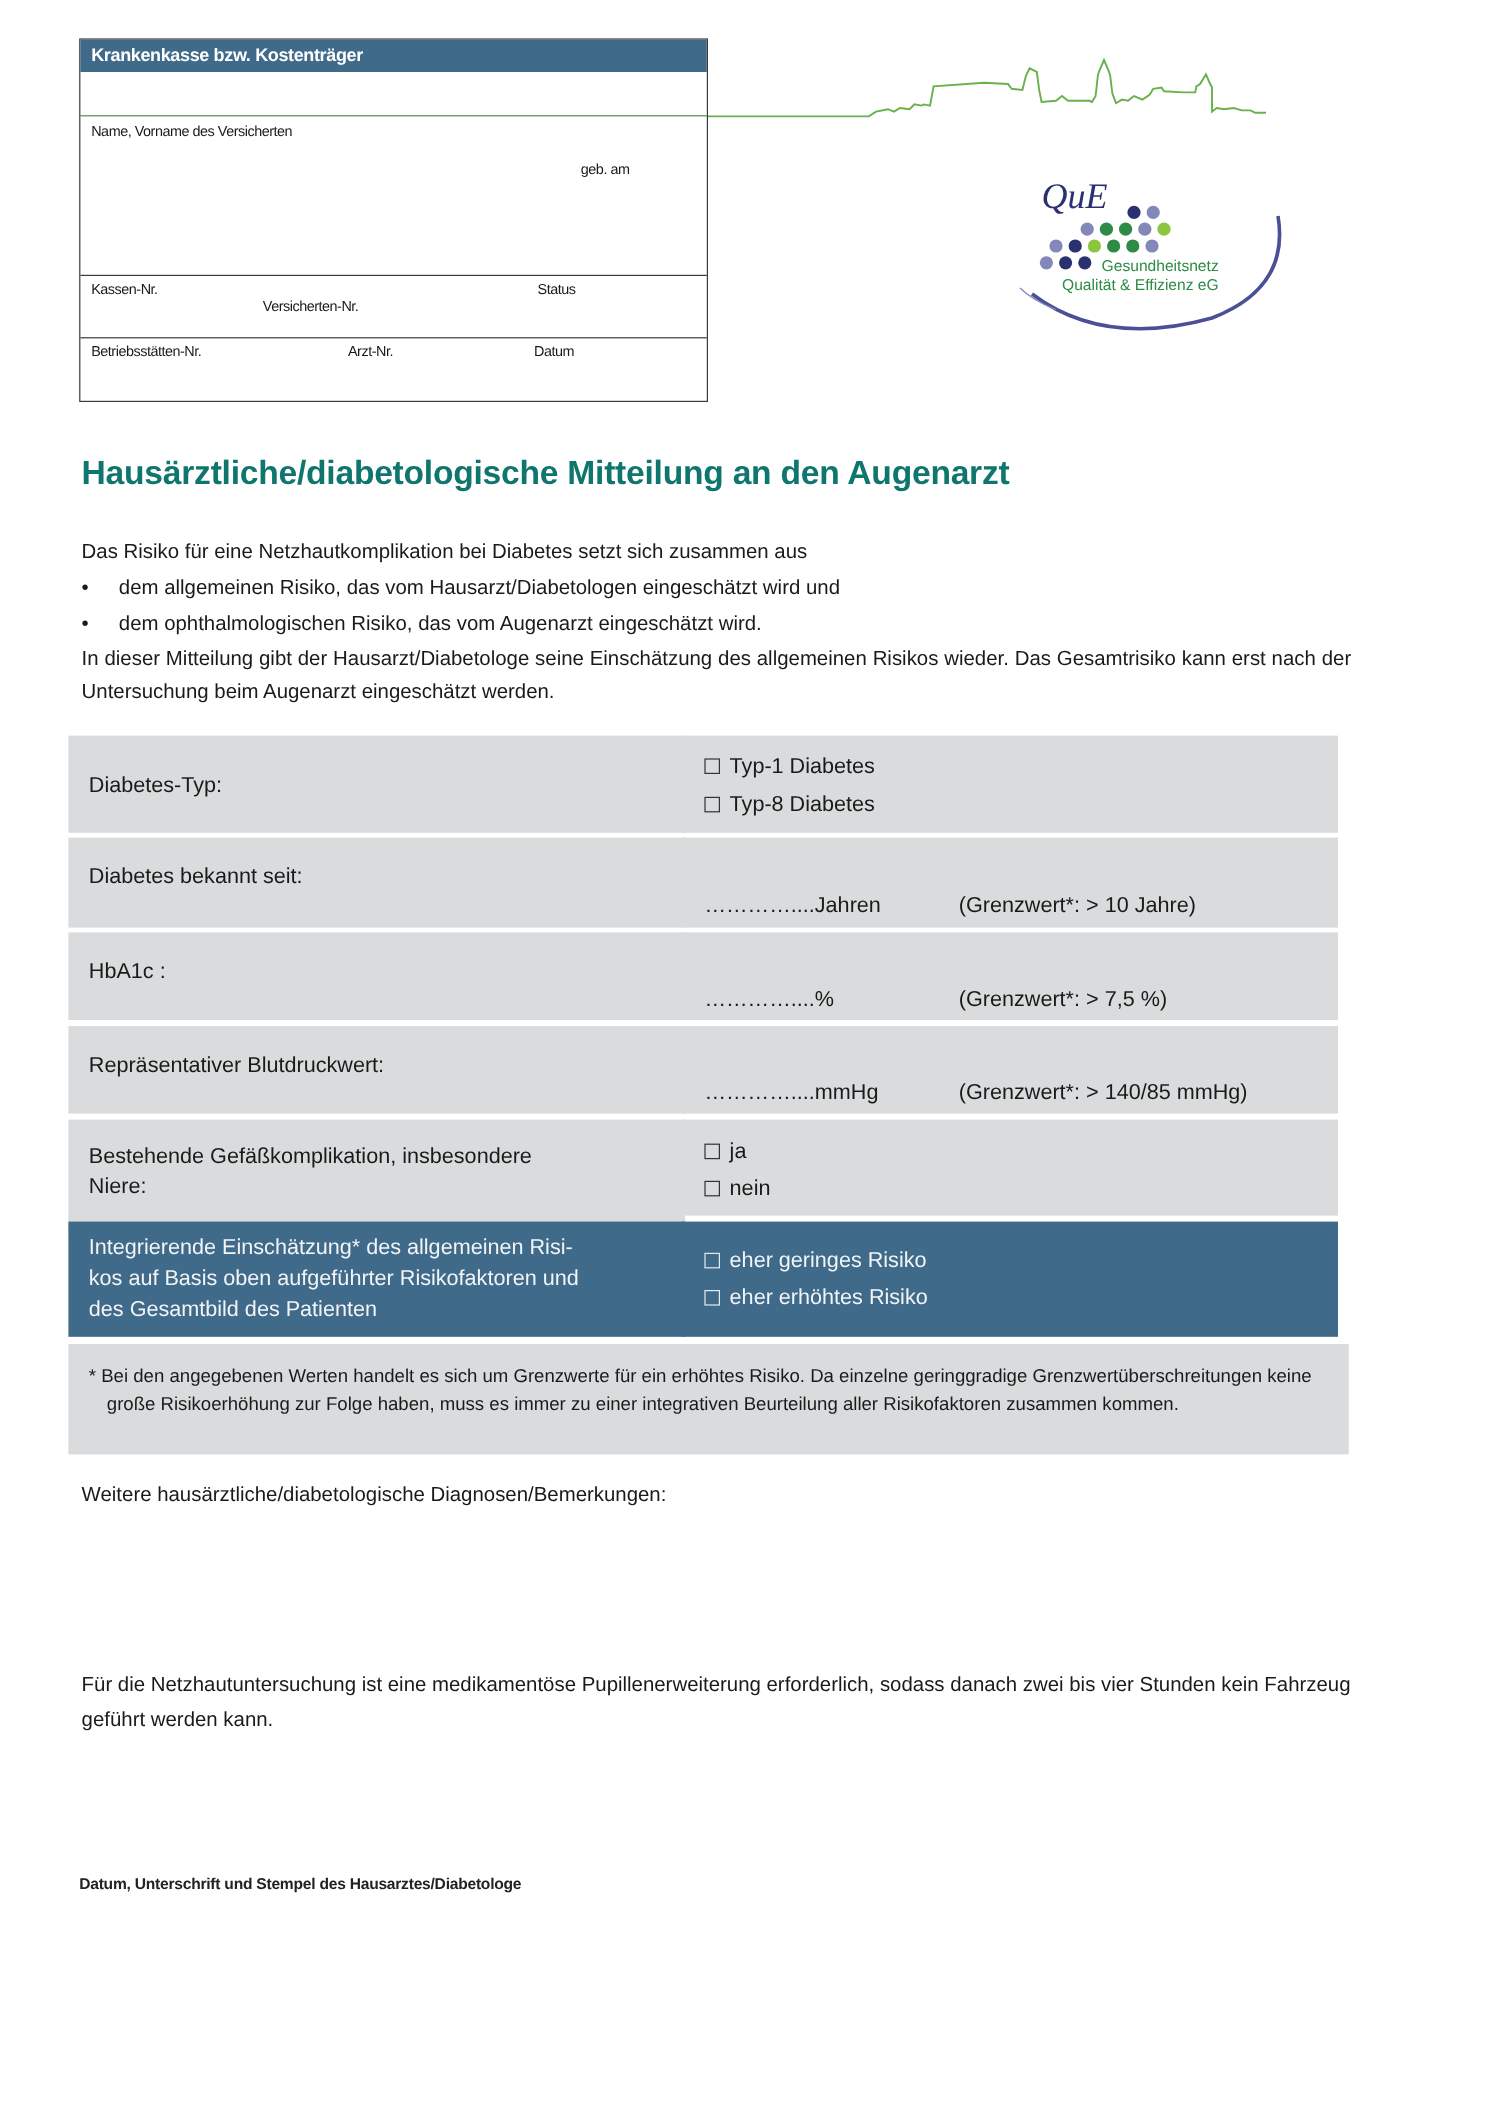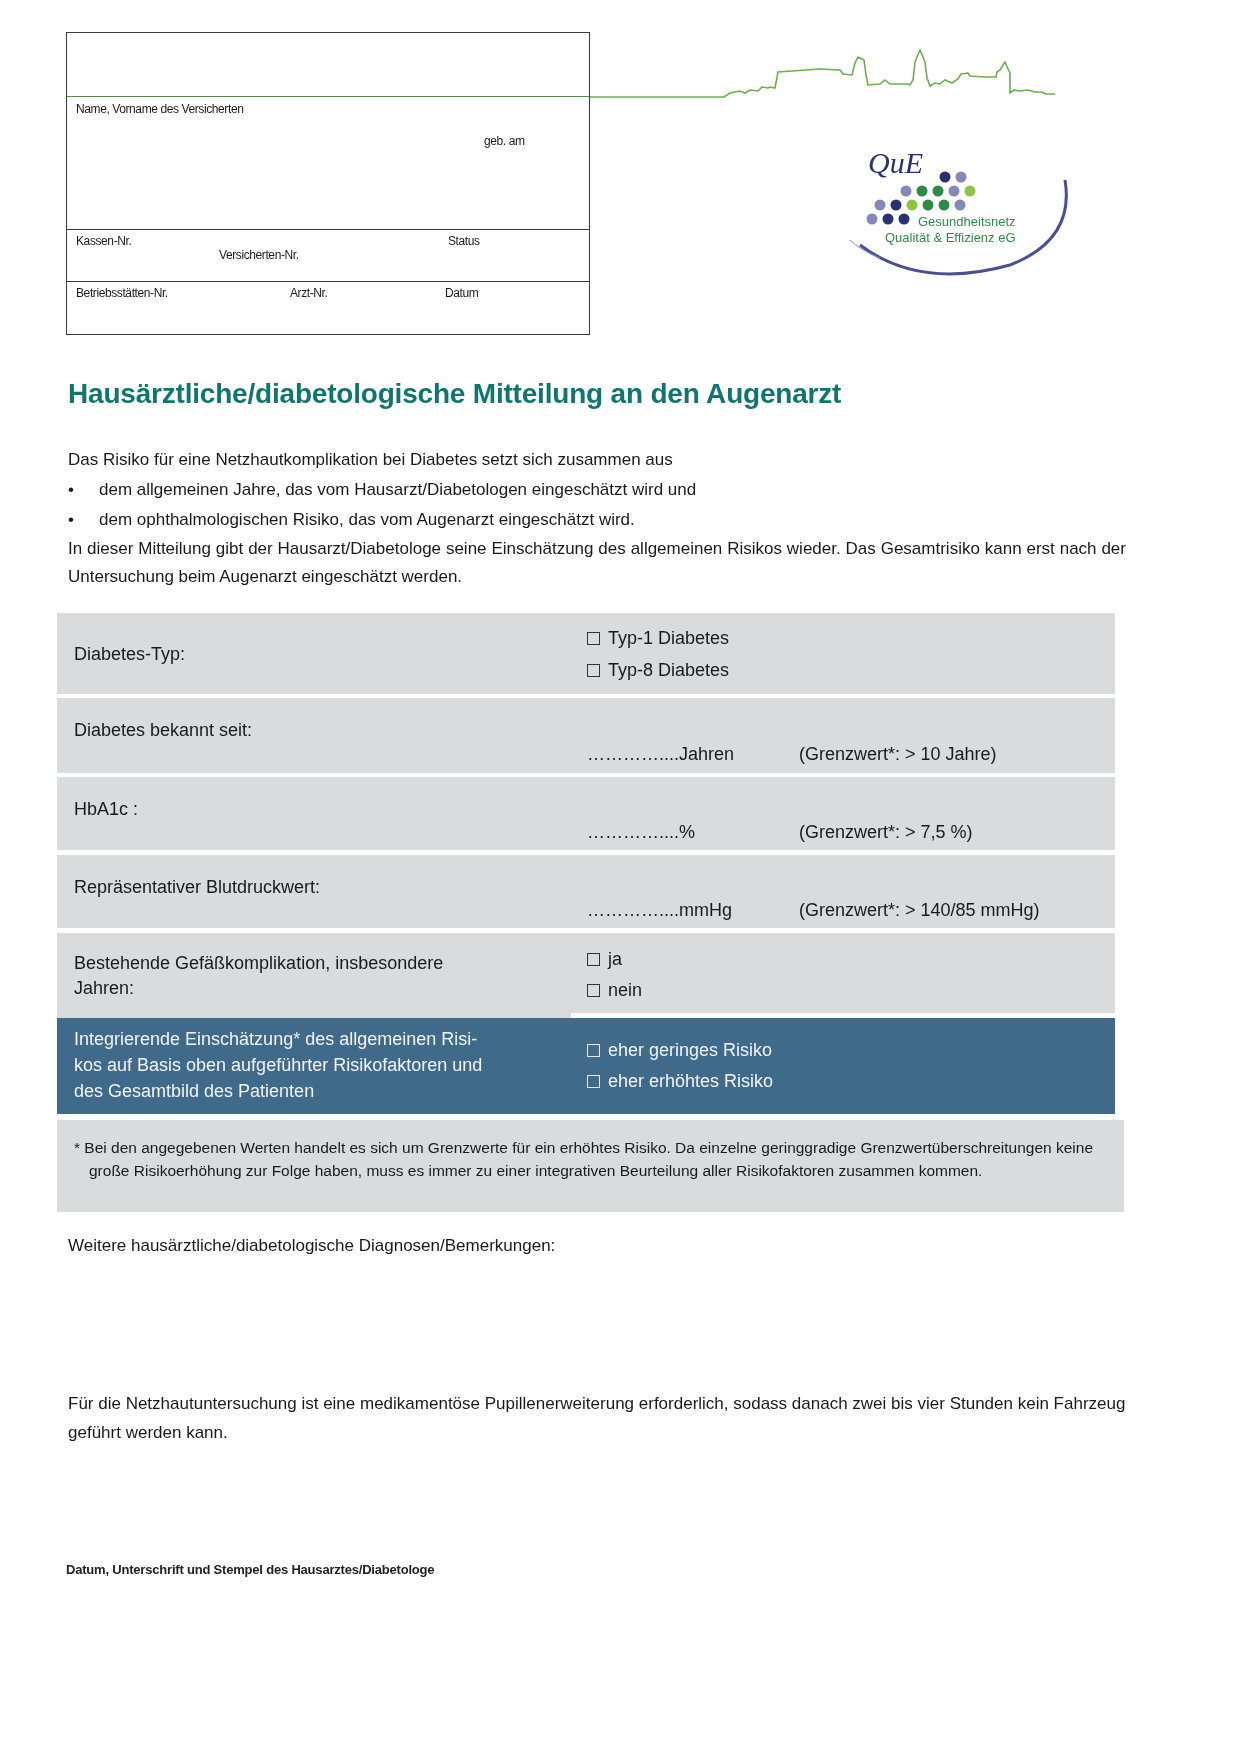--- a/index.html
+++ b/index.html
@@ -48,20 +48,21 @@
   .footnote .fn-text { display: block; padding-left: 15px; text-indent: -15px; }
 
   .remarks { left: 68px; top: 1236px; font-size: 17px; white-space: nowrap; }
   .notice { left: 68px; top: 1389px; width: 1058px; font-size: 17px; line-height: 29px; }
   .signature { left: 66px; top: 1562px; font-size: 13px; font-weight: bold; letter-spacing: -0.2px; color: #222; white-space: nowrap; }
 </style>
 </head>
 <body>
 
 <div class="abs card">
+  <div class="card-header">Krankenkasse bzw. Kostenträger</div>
   <div class="card-line" style="top:63px;border-color:#5a8a4a;"></div>
   <div class="card-label" style="left:9px;top:69px;">Name, Vorname des Versicherten</div>
   <div class="card-label" style="left:417px;top:101px;">geb. am</div>
   <div class="card-line" style="top:196px;"></div>
   <div class="card-label" style="left:9px;top:201px;">Kassen-Nr.</div>
   <div class="card-label" style="left:152px;top:215px;">Versicherten-Nr.</div>
   <div class="card-label" style="left:381px;top:201px;">Status</div>
   <div class="card-line" style="top:248px;"></div>
   <div class="card-label" style="left:9px;top:253px;">Betriebsstätten-Nr.</div>
   <div class="card-label" style="left:199px;top:253px;margin-left:24px;">Arzt-Nr.</div>
@@ -93,21 +94,21 @@
     <circle cx="32" cy="79" r="5.5" fill="#8488b8"></circle>
       <circle cx="48" cy="79" r="5.5" fill="#2b3170"></circle>
       <circle cx="64" cy="79" r="5.5" fill="#2b3170"></circle>
   </g>
   <text x="78" y="86" font-family="Liberation Sans, sans-serif" font-size="13" fill="#2e8b45">Gesundheitsnetz</text>
   <text x="45" y="102" font-family="Liberation Sans, sans-serif" font-size="13" fill="#2e8b45">Qualität &amp; Effizienz eG</text>
 </svg>
 
 <div class="abs title">Hausärztliche/diabetologische Mitteilung an den Augenarzt</div>
 <div class="abs intro">Das Risiko für eine Netzhautkomplikation bei Diabetes setzt sich zusammen aus</div>
-<div class="abs bullet" style="top:480px;"><span class="dot">•</span><span>dem allgemeinen Jahre, das vom Hausarzt/Diabetologen eingeschätzt wird und</span></div>
+<div class="abs bullet" style="top:480px;"><span class="dot">•</span><span>dem allgemeinen Risiko, das vom Hausarzt/Diabetologen eingeschätzt wird und</span></div>
 <div class="abs bullet" style="top:510px;"><span class="dot">•</span><span>dem ophthalmologischen Risiko, das vom Augenarzt eingeschätzt wird.</span></div>
 <div class="abs para" style="top:535px;">In dieser Mitteilung gibt der Hausarzt/Diabetologe seine Einschätzung des allgemeinen Risikos wieder. Das Gesamtrisiko kann erst nach der Untersuchung beim Augenarzt eingeschätzt werden.</div>
 
 <div class="cell cell-left" style="top:613px;height:81px;">
   <span style="position:absolute;top:31px;">Diabetes-Typ:</span>
 </div>
 <div class="cell cell-right" style="top:613px;height:81px;">
   <label class="opt" style="top:15px;"><span class="cb"></span><span>Typ-1 Diabetes</span></label>
   <label class="opt" style="top:47px;"><span class="cb"></span><span>Typ-8 Diabetes</span></label>
 </div>
@@ -131,21 +132,21 @@
 <div class="cell cell-left" style="top:855px;height:73px;">
   <span style="position:absolute;top:22px;">Repräsentativer Blutdruckwert:</span>
 </div>
 <div class="cell cell-right" style="top:855px;height:73px;">
   <span class="fill-field" style="top:45px;">…………....mmHg</span>
   <span class="threshold" style="top:45px;">(Grenzwert*: &gt; 140/85 mmHg)</span>
 </div>
 
 <div class="cell cell-left" style="top:933px;height:95px;">
   <span style="position:absolute;top:20px;">Bestehende Gefäßkomplikation, insbesondere</span>
-  <span style="position:absolute;top:45px;">Jahren:</span>
+  <span style="position:absolute;top:45px;">Niere:</span>
 </div>
 <div class="cell cell-right" style="top:933px;height:80px;">
   <label class="opt" style="top:16px;"><span class="cb"></span><span>ja</span></label>
   <label class="opt" style="top:47px;"><span class="cb"></span><span>nein</span></label>
 </div>
 
 <div class="cell cell-left blue" style="top:1018px;height:96px;">
   <span style="position:absolute;top:11px;">Integrierende Einschätzung* des allgemeinen Risi-</span>
   <span style="position:absolute;top:37px;">kos auf Basis oben aufgeführter Risikofaktoren und</span>
   <span style="position:absolute;top:63px;">des Gesamtbild des Patienten</span>

